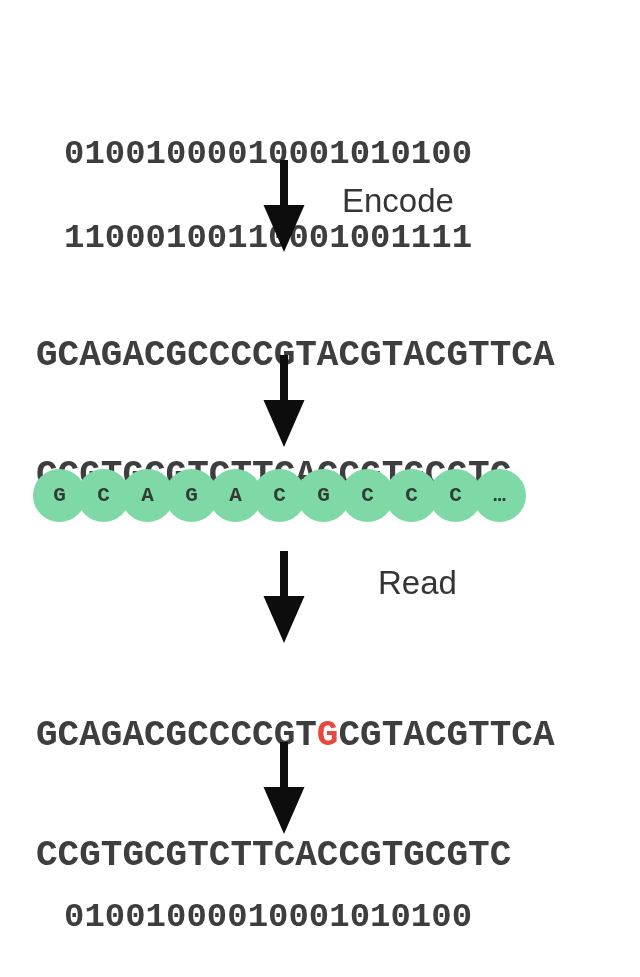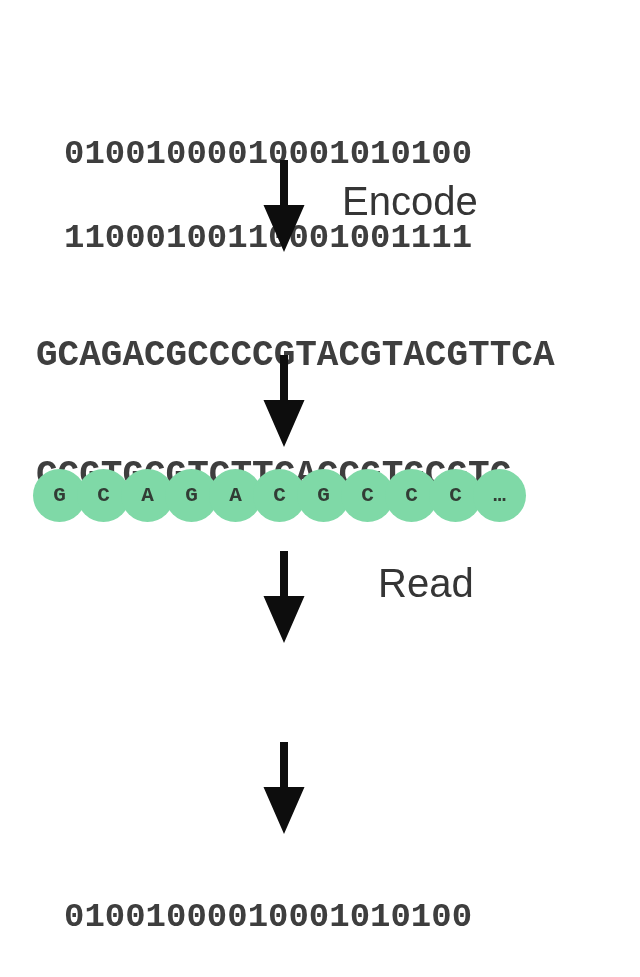--- a/index.html
+++ b/index.html
@@ -49,21 +49,21 @@
     height: 92px;
   }
   .arrow svg { display: block; width: 100%; height: 100%; }
   .arrow-1 { top: 160px; }
   .arrow-2 { top: 355px; }
   .arrow-3 { top: 551px; }
   .arrow-4 { top: 742px; }
   .step-label {
     position: absolute;
     left: 342px;
-    font-size: 40px;
+    font-size: 33px;
     line-height: 34px;
     color: var(--label-text);
     white-space: nowrap;
     text-align: right;
   }
   .label-encode { top: 184px; }
   .label-synthesis { top: 374px; }
   .label-read { top: 566px; margin-left: 36px; }
   .label-decode { top: 740px; line-height: 43px; }
   .beads-row {
@@ -132,20 +132,24 @@
     <span class="bead">…</span>
   </div>
 
   <div class="arrow arrow-3">
     <svg viewBox="0 0 44 92" xmlns="http://www.w3.org/2000/svg" aria-hidden="true">
       <path d="M18 0 H26 V45 H42.5 L22 92 L1.5 45 H18 Z" fill="#0d0d0d"></path>
     </svg>
   </div>
   <div class="step-label label-read">Read</div>
 
+  <div class="mono dna-block dna-read">
+    <div><span>GCAGACGCCCCGT</span><span class="error-base">G</span><span>CGTACGTTCA</span></div>
+    <div>CCGTGCGTCTTCACCGTGCGTC</div>
+  </div>
 
   <div class="arrow arrow-4">
     <svg viewBox="0 0 44 92" xmlns="http://www.w3.org/2000/svg" aria-hidden="true">
       <path d="M18 0 H26 V45 H42.5 L22 92 L1.5 45 H18 Z" fill="#0d0d0d"></path>
     </svg>
   </div>
 
   <div class="mono binary-block binary-bottom">
     <div>01001000010001010100</div>
     

